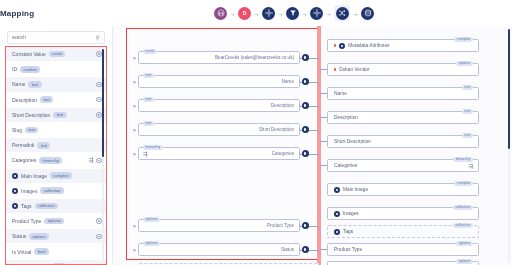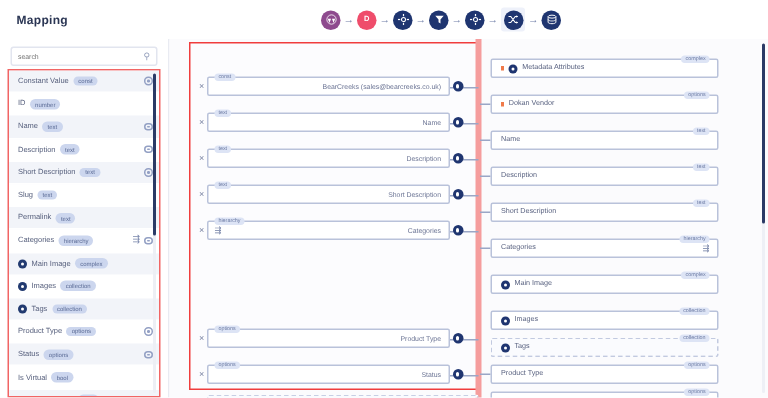--- a/index.html
+++ b/index.html
@@ -13,21 +13,21 @@
   }
   #app{position:relative;width:512px;height:265px;background:#fdfdfe;}
 
   
   .topbar{
     position:absolute;left:0;top:0;width:512px;height:26px;
     background:#ffffff;border-bottom:1px solid #e9ebf2;
     display:flex;align-items:center;
   }
   .app-title{
-    margin-left:11px;font-size:8px;color:#2a3553;font-weight:bold;
+    font-size:8px;color:#2a3553;font-weight:bold;
     letter-spacing:.2px;
   }
   .pipeline{
     position:absolute;left:214px;top:0;height:26px;
     display:flex;align-items:center;gap:0px;
   }
   .node{
     width:13px;height:13px;border-radius:50%;
     display:flex;align-items:center;justify-content:center;
     color:#fff;font-size:5px;font-weight:bold;flex:0 0 auto;

